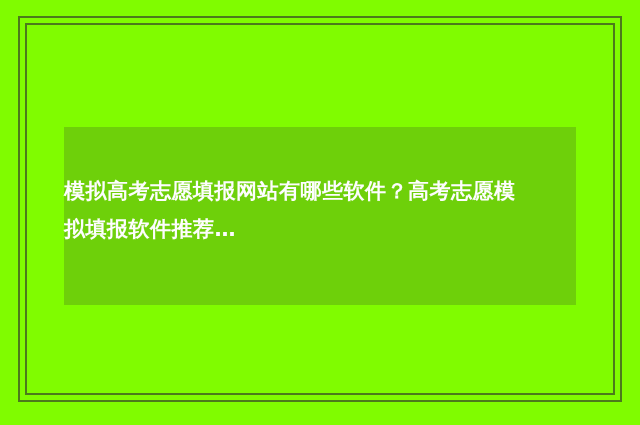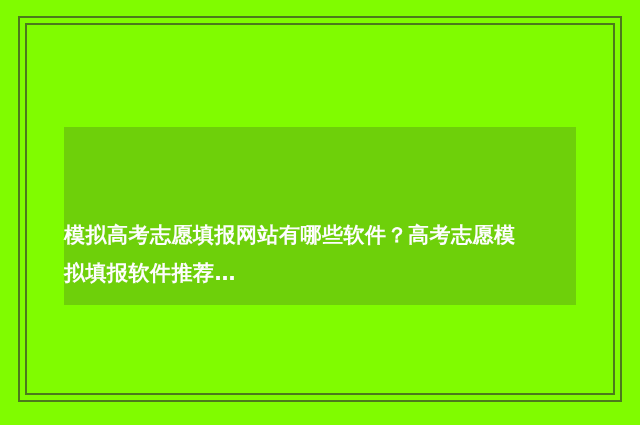--- a/index.html
+++ b/index.html
@@ -60,21 +60,20 @@
     top: 172px;
     width: 460px;
     color: #fdfdfd;
     font-size: 21px;
     font-weight: bold;
     line-height: 38px;
     letter-spacing: 0.5px;
     white-space: pre-wrap;
     word-break: break-all;
     text-align: left;
-    margin-top: 44px;
   }
 </style>
 </head>
 <body>
 
 <div id="banner">
 
   <div id="frame-outer"></div>
   <div id="frame-inner"></div>
 

